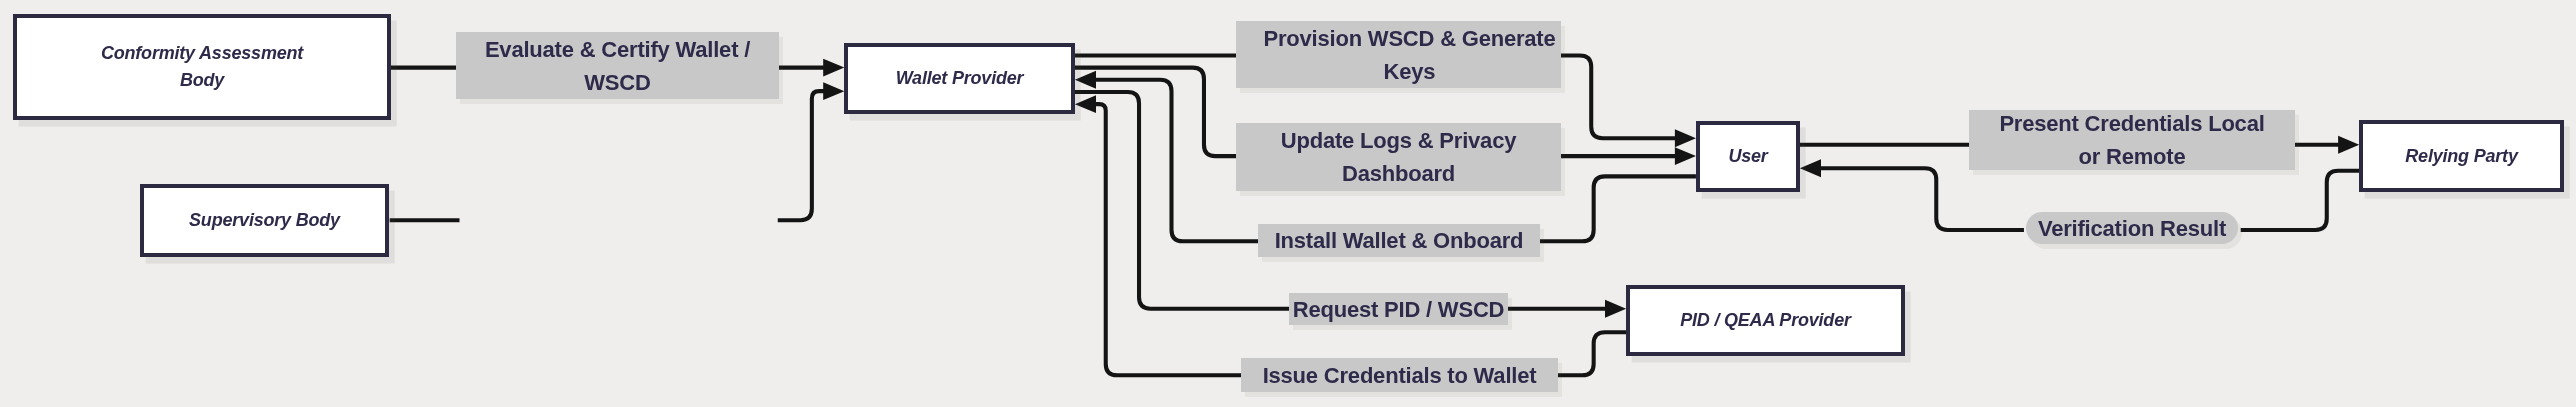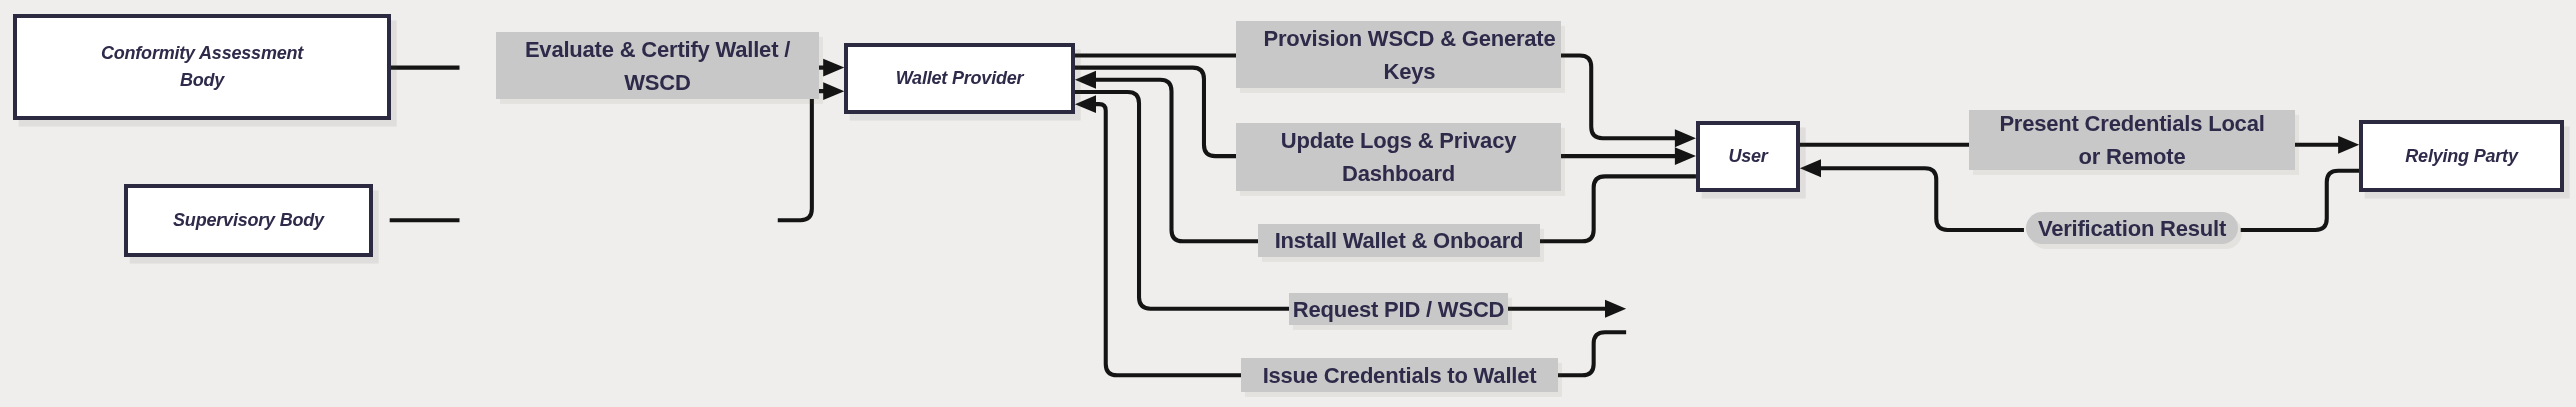--- a/index.html
+++ b/index.html
@@ -58,32 +58,33 @@
       <path d="M 2003 409 L 1977 409 Q 1963 409 1963 423 L 1963 448 Q 1963 462 1949 462 L 1914 462"></path>
       <polygon points="1324,128 1350,139 1350,117"></polygon>
       <path d="M 1532 462 L 1376 462 Q 1362 462 1362 448 L 1362 136 Q 1362 128 1354 128 L 1346 128"></path>
       <path d="M 2217 178 L 2429 178"></path>
       <polygon points="2906,178 2880,167 2880,189"></polygon>
       <path d="M 2825 178 L 2884 178"></path>
       <path d="M 2906 210 L 2880 210 Q 2866 210 2866 224 L 2866 269 Q 2866 283 2852 283 L 2760 283"></path>
       <polygon points="2217,207 2243,218 2243,196"></polygon>
       <path d="M 2493 283 L 2399 283 Q 2385 283 2385 269 L 2385 221 Q 2385 207 2371 207 L 2239 207"></path>
     </svg>
-<div class="edge-label" style="left: 456px; top: 32px; width: 323px; height: 67px; margin-left: 40px;">Evaluate &amp; Certify Wallet /
+<div class="edge-label" style="left: 456px; top: 32px; width: 323px; height: 67px;">Evaluate &amp; Certify Wallet /
 WSCD</div>
     <div class="edge-label" style="left: 1236px; top: 21px; width: 325px; height: 67px; padding-left: 22px;">Provision WSCD &amp; Generate
 Keys</div>
     <div class="edge-label" style="left: 1236px; top: 123px; width: 325px; height: 68px;">Update Logs &amp; Privacy
 Dashboard</div>
     <div class="edge-label" style="left: 1258px; top: 224px; width: 282px; height: 33px;">Install Wallet &amp; Onboard</div>
     <div class="edge-label" style="left: 1289px; top: 293px; width: 219px; height: 32px;">Request PID / WSCD</div>
     <div class="edge-label" style="left: 1241px; top: 358px; width: 317px; height: 34px;">Issue Credentials to Wallet</div>
     <div class="edge-label" style="left: 1969px; top: 110px; width: 326px; height: 60px;">Present Credentials Local
 or Remote</div>
     <div class="edge-label" style="left: 2026px; top: 212px; width: 212px; height: 32px; border-radius: 16px;">Verification Result</div>
     <div class="node" style="left: 13px; top: 14px; width: 378px; height: 106px;">Conformity Assessment
 Body</div>
-    <div class="node" style="left: 124px; top: 184px; width: 249px; height: 73px;">Supervisory Body</div>
+    <div class="node" style="left: 140px; top: 184px; width: 249px; height: 73px;">Supervisory Body</div>
     <div class="node" style="left: 844px; top: 43px; width: 231px; height: 71px;">Wallet Provider</div>
     <div class="node" style="left: 1696px; top: 121px; width: 104px; height: 71px;">User</div>
+    <div class="node" style="left: 1626px; top: 285px; width: 279px; height: 71px;">PID / QEAA Provider</div>
     <div class="node" style="left: 2359px; top: 120px; width: 205px; height: 72px;">Relying Party</div>
   </div>
 
 
 </body></html>

